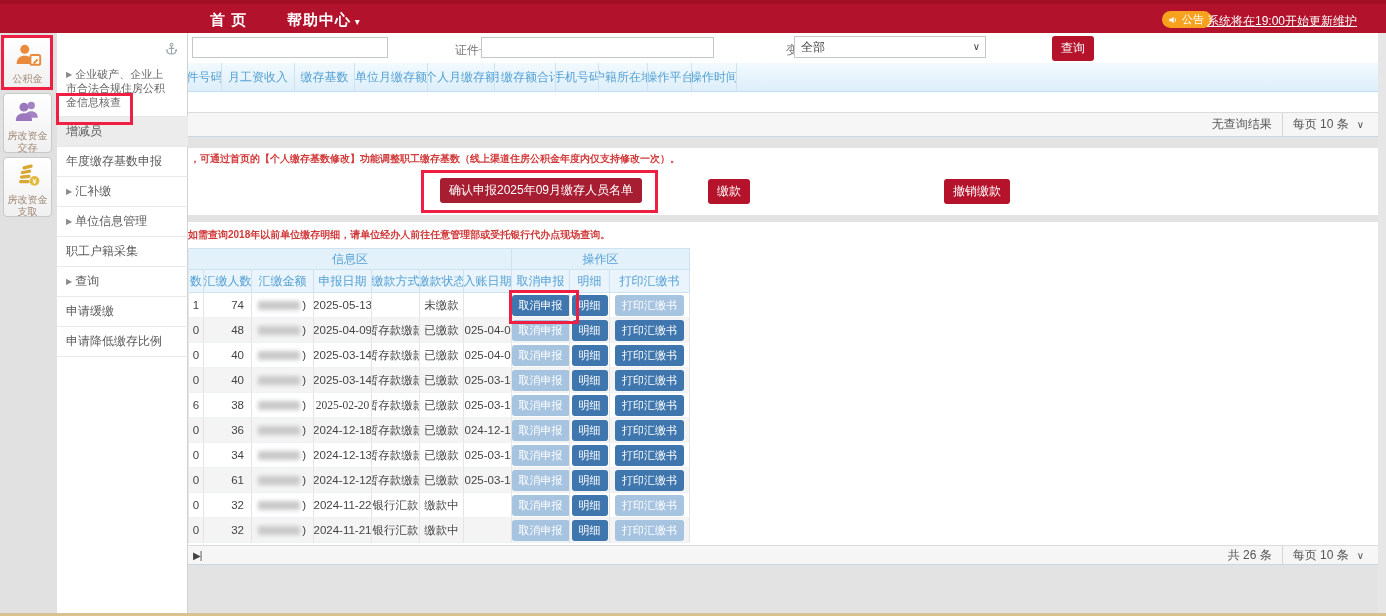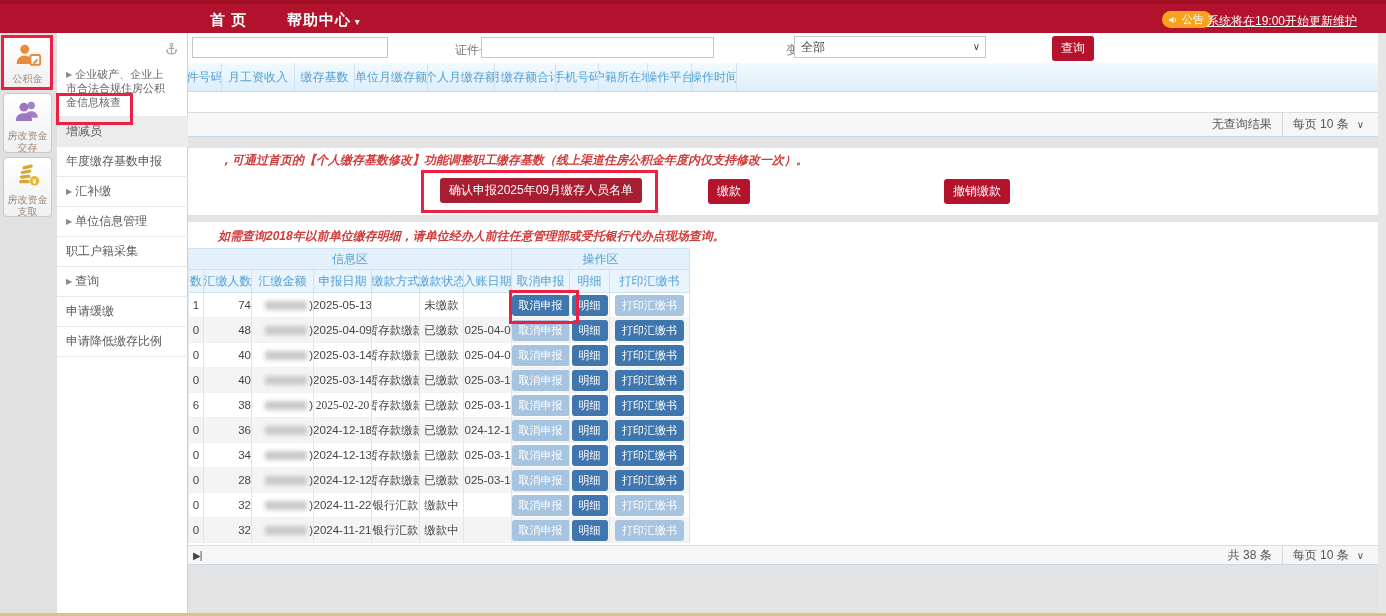--- a/index.html
+++ b/index.html
@@ -63,38 +63,38 @@
                 white-space:nowrap; overflow:hidden; }
   .pager-bar { position:absolute; background:#f6f6f6; border-top:1px solid #dcdcdc;
                border-bottom:1px solid #c9d8e4; font-size:12px; color:#555;
                display:flex; align-items:center; }
   .pager1 { left:188px; top:112px; width:1190px; height:25px; justify-content:flex-end; }
   .pager2 { left:188px; top:545px; width:1190px; height:20px; }
   .pager-sep { width:1px; height:100%; background:#d5d5d5; margin:0 10px; }
   .pager-caret { font-size:10px; color:#555; margin-left:8px; }
   .gray-gap { position:absolute; left:188px; width:1190px; background:#e3e3e3; }
 
-  .notice { position:absolute; left:190px; font-size:12px; font-style:italic; font-weight:bold;
-            color:#d23a3a; white-space:nowrap;margin-left:30px; }
+  .notice { position:absolute; left:190px; font-size:10px; font-weight:bold;
+            color:#d23a3a; white-space:nowrap; }
 
   
   .rt { position:absolute; left:188px; top:248px; width:502px; border-left:1px solid #dfe8ef; }
   .rt-group { display:flex; height:22px; background:#e3f1fb; border-top:1px solid #cfe2f1; }
   .rt-gcell { display:flex; align-items:center; justify-content:center; font-size:12px;
               color:#55a1d4; border-right:1px solid #cfe2f1; border-bottom:1px solid #cfe2f1; }
   .rt-head { display:flex; height:23px; background:#e9f4fc; }
   .rt-hcell { display:flex; align-items:center; justify-content:center; font-size:12px;
               color:#55a1d4; border-right:1px solid #cfe2f1; border-bottom:1px solid #cfe2f1;
               white-space:nowrap; overflow:hidden; cursor:pointer; }
   .rt-row { display:flex; height:25px; background:#fff; }
   .rt-row.alt { background:#f4f4f4; }
   .rt-cell { display:flex; align-items:center; justify-content:center; font-size:11.5px;
              color:#444; border-right:1px solid #e4e4e4; border-bottom:1px solid #eef2f5;
              white-space:nowrap; overflow:hidden; }
-  .rt-cell.num { justify-content:flex-end; padding-right:0; }
+  .rt-cell.num { justify-content:flex-end; padding-right:7px; }
   .blur-chip { display:inline-block; width:42px; height:9px; background:#c9c9c9;
                filter:blur(2px); margin-right:2px; border-radius:1px; }
   .act-btn { border:none; border-radius:3px; background:#3e76ad; color:#fff; font-size:11px;
              padding:3px 7px; cursor:pointer; font-family:inherit; white-space:nowrap; }
   .act-btn.off { background:#a6c4e0; cursor:default; }
   .scroll-glyph { font-size:10px; color:#444; margin-left:5px; letter-spacing:-1px; cursor:pointer; }
   .pager2-right { margin-left:auto; display:flex; align-items:center; height:100%; padding-right:14px; }
 
   .below-area { position:absolute; left:188px; top:565px; width:1190px; height:48px; background:#e3e3e3; }
   .bottom-line { position:absolute; left:0; top:613px; width:1386px; height:3px; background:#d9c190; }
@@ -378,21 +378,21 @@
         </div>
         <div class="rt-cell" style="width: 40px;">
           <button class="act-btn">明细</button>
         </div>
         <div class="rt-cell" style="width: 80px;">
           <button class="act-btn">打印汇缴书</button>
         </div>
       </div>
       <div class="rt-row alt">
         <div class="rt-cell" style="width: 15px;">0</div>
-        <div class="rt-cell num" style="width: 48px;">28</div>
+        <div class="rt-cell num" style="width: 48px;">61</div>
         <div class="rt-cell num" style="width: 62px;">
           <span class="blur-chip"></span>
           <span>)</span>
         </div>
         <div class="rt-cell" style="width: 58px;">2024-12-12</div>
         <div class="rt-cell" style="width: 48px;">暂存款缴款</div>
         <div class="rt-cell" style="width: 44px;">已缴款</div>
         <div class="rt-cell" style="width: 48px;">2025-03-14</div>
         <div class="rt-cell" style="width: 58px;">
           <button class="act-btn off">取消申报</button>
@@ -444,21 +444,21 @@
         </div>
         <div class="rt-cell" style="width: 80px;">
           <button class="act-btn off">打印汇缴书</button>
         </div>
       </div>
     </div>
 
   <div class="pager-bar pager2">
     <span class="scroll-glyph">▶|</span>
     <span class="pager2-right">
-      <span>共 38 条</span>
+      <span>共 26 条</span>
       <span class="pager-sep"></span>
       <span>每页 10 条</span>
       <span class="pager-caret">∨</span>
     </span>
   </div>
 
   <div class="below-area"></div>
   <div class="bottom-line"></div>
 
   <div class="anno" style="left:1px;top:35px;width:52px;height:55px;"></div>

